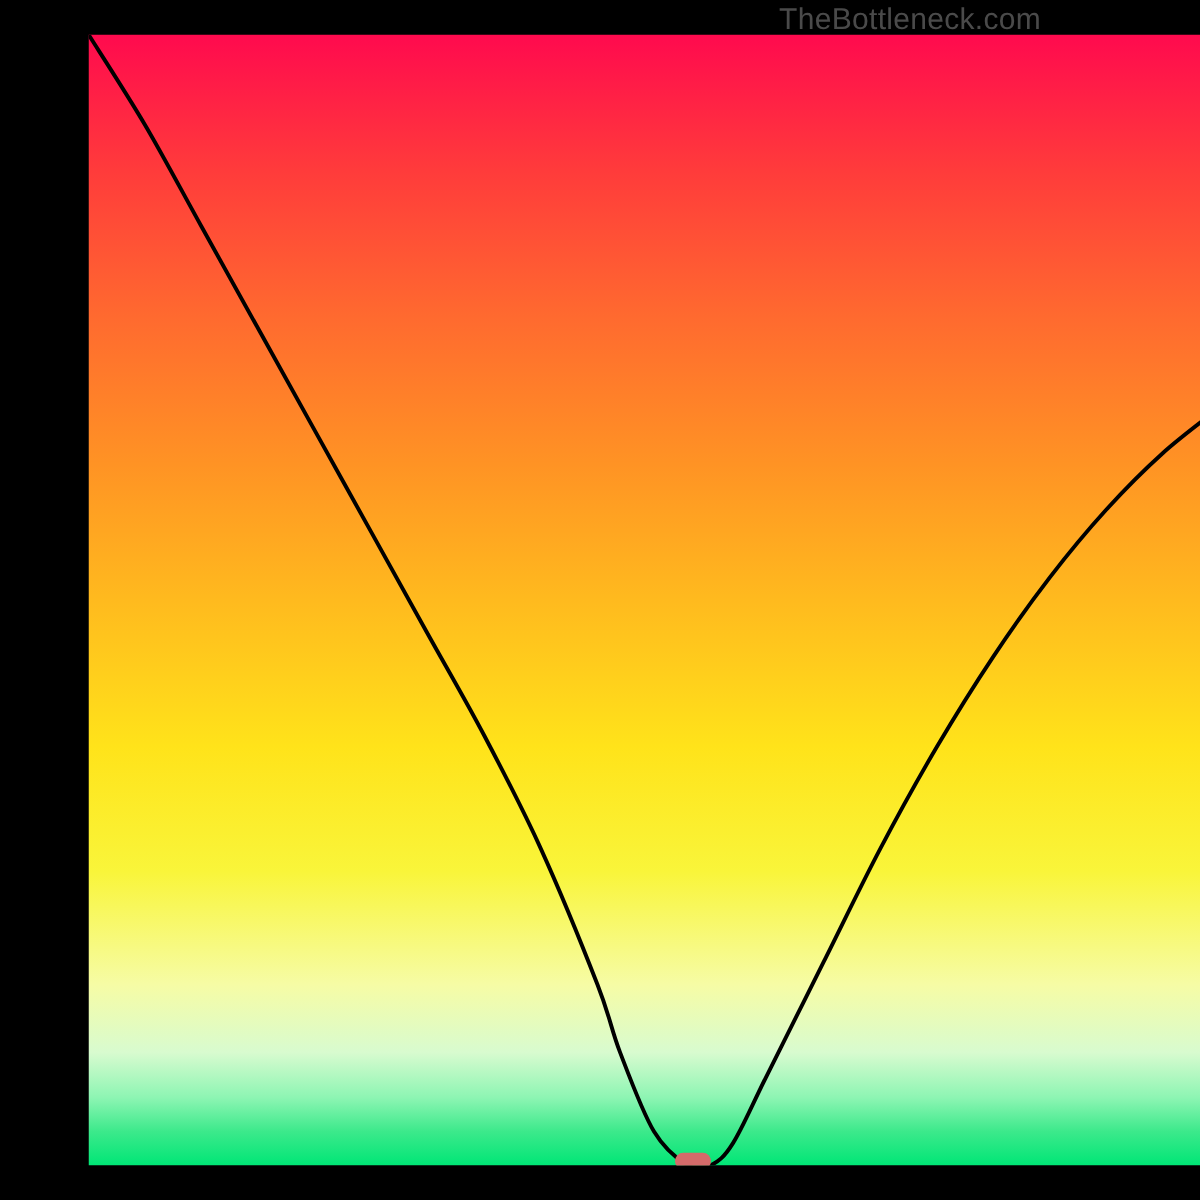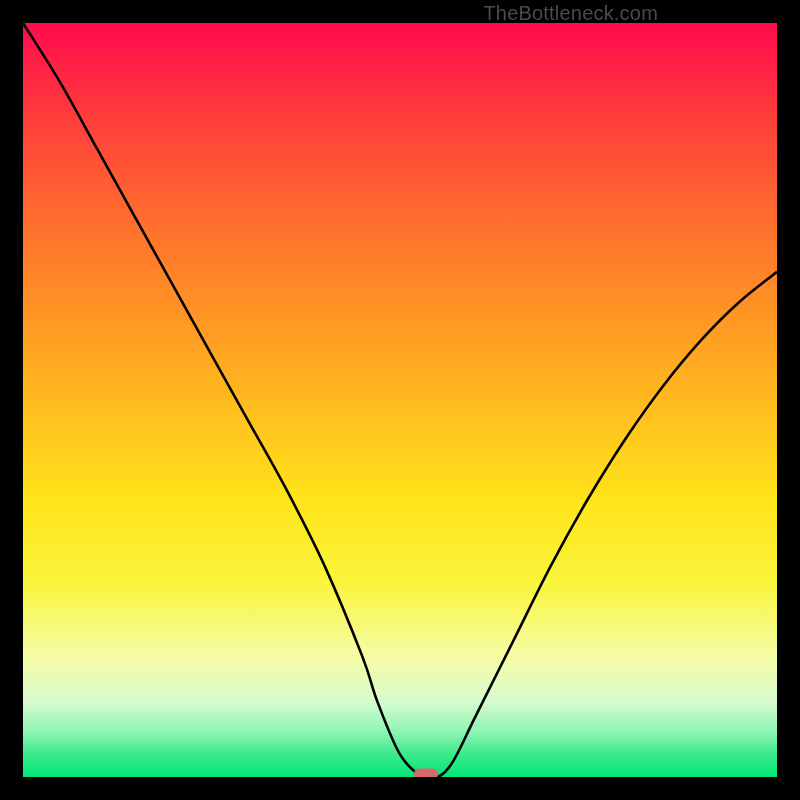--- a/index.html
+++ b/index.html
@@ -9,20 +9,21 @@
     height: 800px;
     background: #000;
     font-family: Arial, Helvetica, sans-serif;
     overflow: hidden;
   }
   .outer {
     position: relative;
     width: 664px;
     height: 800px;
     background: #000;
+    margin-left: 36px;
   }
   .plot {
     position: absolute;
     left: 23px;
     top: 23px;
     width: 754px;
     height: 754px;
     overflow: hidden;
   }
   .gradient {

